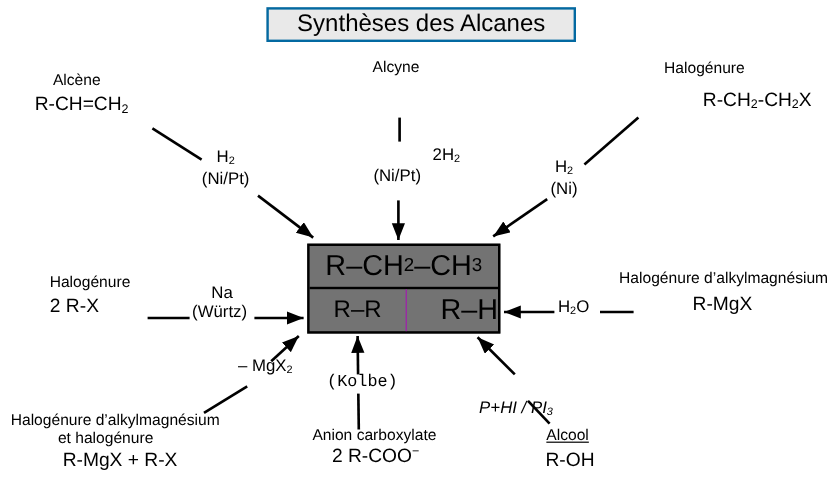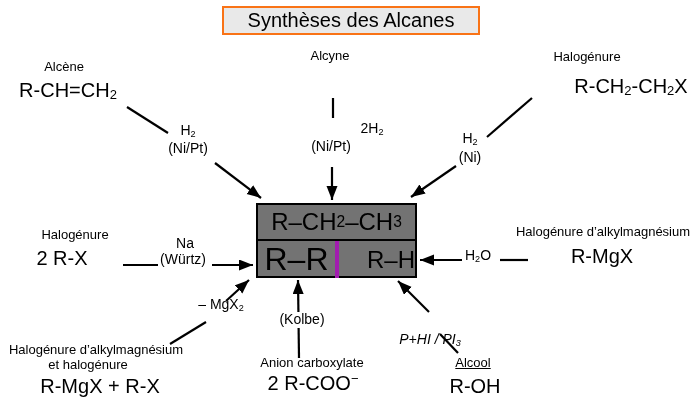--- a/index.html
+++ b/index.html
@@ -10,43 +10,43 @@
   }
   .stage{position:absolute;inset:0;}
   svg.arrows{position:absolute;left:0;top:0;z-index:1;}
   svg.arrows line{stroke:#000;stroke-width:2.2;}
   .lbl{
     position:absolute;transform:translateX(-50%);
     white-space:nowrap;text-align:center;line-height:1.12;z-index:2;
   }
   .cat{font-size:13px;}
   .cond{font-size:14px;}
-  .formula{font-size:20px;text-align:right;}
+  .formula{font-size:16px;text-align:right;}
   sub{font-size:65%;vertical-align:-0.18em;line-height:0;}
   sup{font-size:65%;vertical-align:0.55em;line-height:0;}
-  .whitebg{background:#fff;padding:0 3px;}
+  .whitebg{background:#fff;padding:0 3px;font-family:Liberation Mono, monospace;}
   .title-box{
     position:absolute;left:222px;top:6px;width:258px;height:29px;
-    background:#e9e9e9;border:2px solid #f97316;box-sizing:border-box;
+    background:#e9e9e9;border:2px solid #0369a1;box-sizing:border-box;
     display:flex;align-items:center;justify-content:center;
     font-size:20px;z-index:2;
   }
   .product-box{
     position:absolute;left:256px;top:203px;width:161px;height:75px;
     border:2px solid #000;box-sizing:border-box;background:#737373;
     display:flex;flex-direction:column;z-index:2;
   }
   .product-row1{
     flex:0 0 34px;border-bottom:2px solid #000;
     display:flex;align-items:center;justify-content:center;font-size:24px;
   }
   .product-row2{flex:1;display:flex;}
   .product-cell-rr{
-    width:81px;border-right:4px solid #a21caf;box-sizing:border-box;
-    display:flex;justify-content:center;font-size:32px;
+    width:81px;border-right:1px solid #a21caf;box-sizing:border-box;
+    display:flex;align-items:center;justify-content:center;font-size:20px;
   }
   .product-cell-rh{
     flex:1;display:flex;align-items:center;justify-content:flex-end;font-size:24px;
   }
 </style>
 </head>
 <body>
 
 <div class="stage">
 

